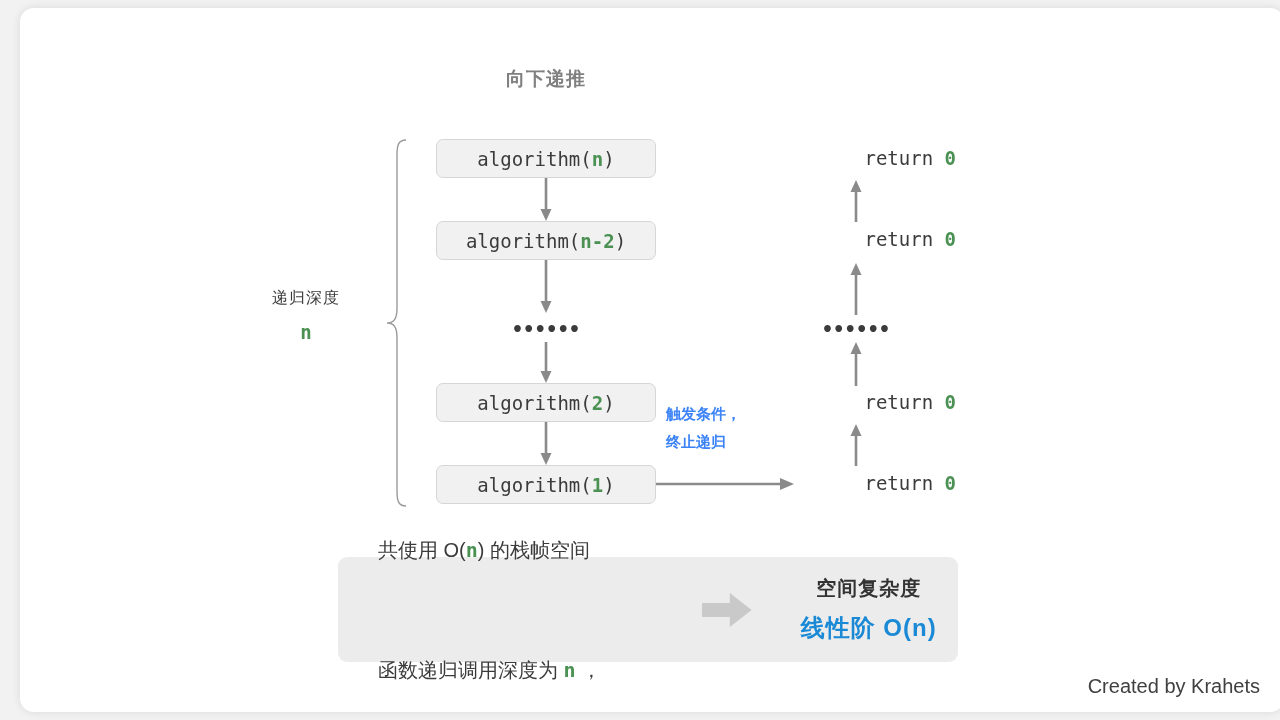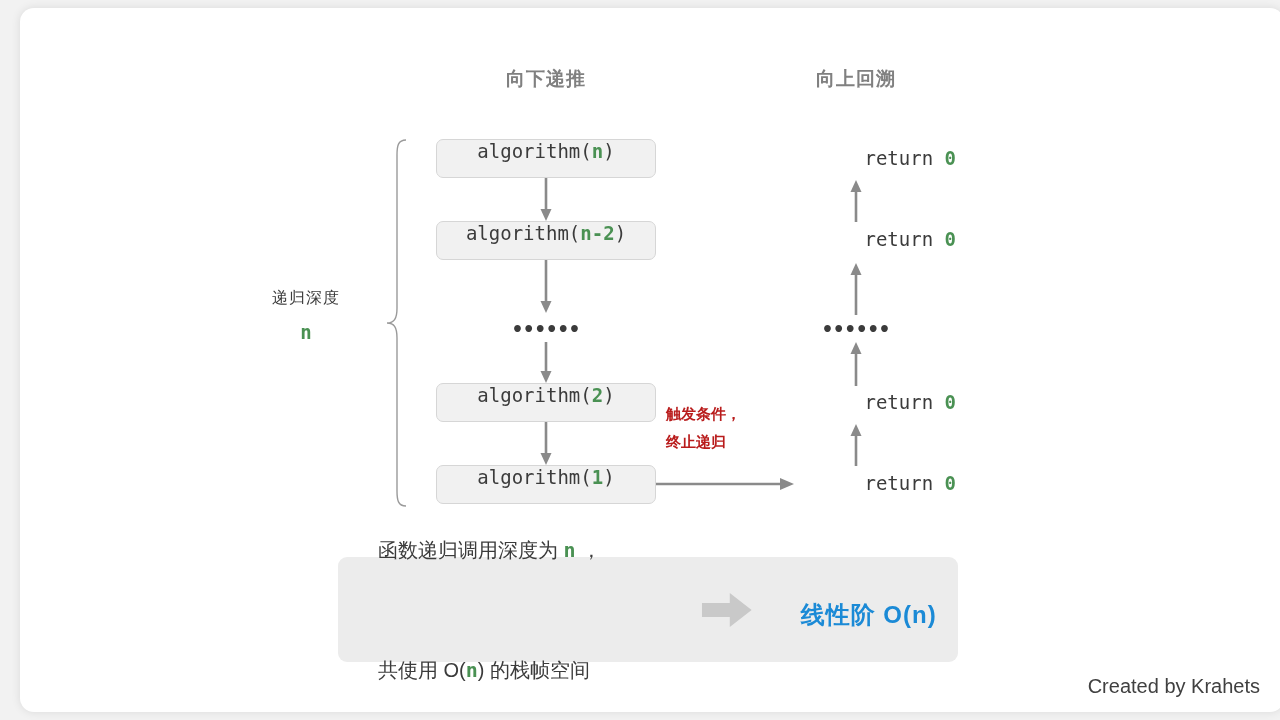--- a/index.html
+++ b/index.html
@@ -37,21 +37,21 @@
 
   
   .call-box {
     box-sizing: border-box;
     width: 220px;
     height: 39px;
     background: #f1f1f1;
     border: 1px solid #d6d6d6;
     border-radius: 7px;
     display: flex;
-    align-items: flex-start;
+    align-items: center;
     justify-content: center;
     font-family: "DejaVu Sans Mono", "Liberation Mono", monospace;
     font-size: 19px;
     color: #3b3b3b;
     white-space: pre;
   }
   .call-box .arg {
     color: #4a9153;
     font-weight: bold;
   }
@@ -97,21 +97,21 @@
     font-size: 19px;
     font-weight: bold;
     color: #4a9153;
     font-family: "DejaVu Sans Mono", "Liberation Mono", monospace;
   }
 
   
   .annot {
     font-size: 15px;
     font-weight: bold;
-    color: #b91c1c;
+    color: #3b82f6;
     line-height: 28px;
     white-space: nowrap;
   }
 
   
   #summary-panel {
     box-sizing: border-box;
     background: #ececec;
     border-radius: 9px;
     display: flex;
@@ -151,21 +151,20 @@
   }
   svg { display: block; }
 </style>
 </head>
 <body>
 
 <div id="canvas">
 
   <div class="abs col-header" style="left:406px; top:58px; width:240px;">向下递推</div>
 
-  <div class="abs col-header" style="left:716px; top:58px; width:240px;">向上回溯</div>
 
   <svg class="abs" style="left:360px; top:125px;" width="32" height="380" viewBox="0 0 32 380">
     <path d="M 26 7
              C 18 7, 17 13, 17 22
              L 17 175
              C 17 186, 14 190, 7 190
              C 14 190, 17 194, 17 205
              L 17 358
              C 17 367, 18 373, 26 373" fill="none" stroke="#9a9a9a" stroke-width="1.4"></path>
   </svg>
@@ -241,28 +240,29 @@
   <svg class="abs" style="left:828px; top:416px;" width="16" height="42" viewBox="0 0 16 42">
     <line x1="8" y1="42" x2="8" y2="9" stroke="#8a8a8a" stroke-width="2.6"></line>
     <path d="M 8 0 L 2.5 12 L 13.5 12 Z" fill="#8a8a8a"></path>
   </svg>
 
   <div class="abs ret-label" style="left:736px; top:464px; width:200px;"><span>return </span><span class="val">0</span></div>
 
   <div id="summary-panel" class="abs" style="left:318px; top:549px; width:620px; height:105px;">
 
     <div class="sum-left" style="margin-left:40px; width:310px;">
+      <div><span>共使用 O(</span><span class="g">n</span><span>) 的栈帧空间</span></div>
       <div><span>函数递归调用深度为 </span><span class="g">n</span><span> ，</span></div>
-      <div><span>共使用 O(</span><span class="g">n</span><span>) 的栈帧空间</span></div>
     </div>
 
     <svg style="margin-left:14px;" width="54" height="40" viewBox="0 0 54 40">
       <path d="M 2 13 L 30 13 L 30 3 L 52 20 L 30 37 L 30 27 L 2 27 Z" fill="#c9c9c9"></path>
     </svg>
 
     <div class="sum-right" style="margin-left:26px; width:180px;">
+      <span class="r1">空间复杂度</span>
       <span class="r2">线性阶 O(n)</span>
     </div>
   </div>
 
   <div class="abs" id="credit" style="right:24px; bottom:14px;">Created by Krahets</div>
 
 </div>
 
 </body></html>

